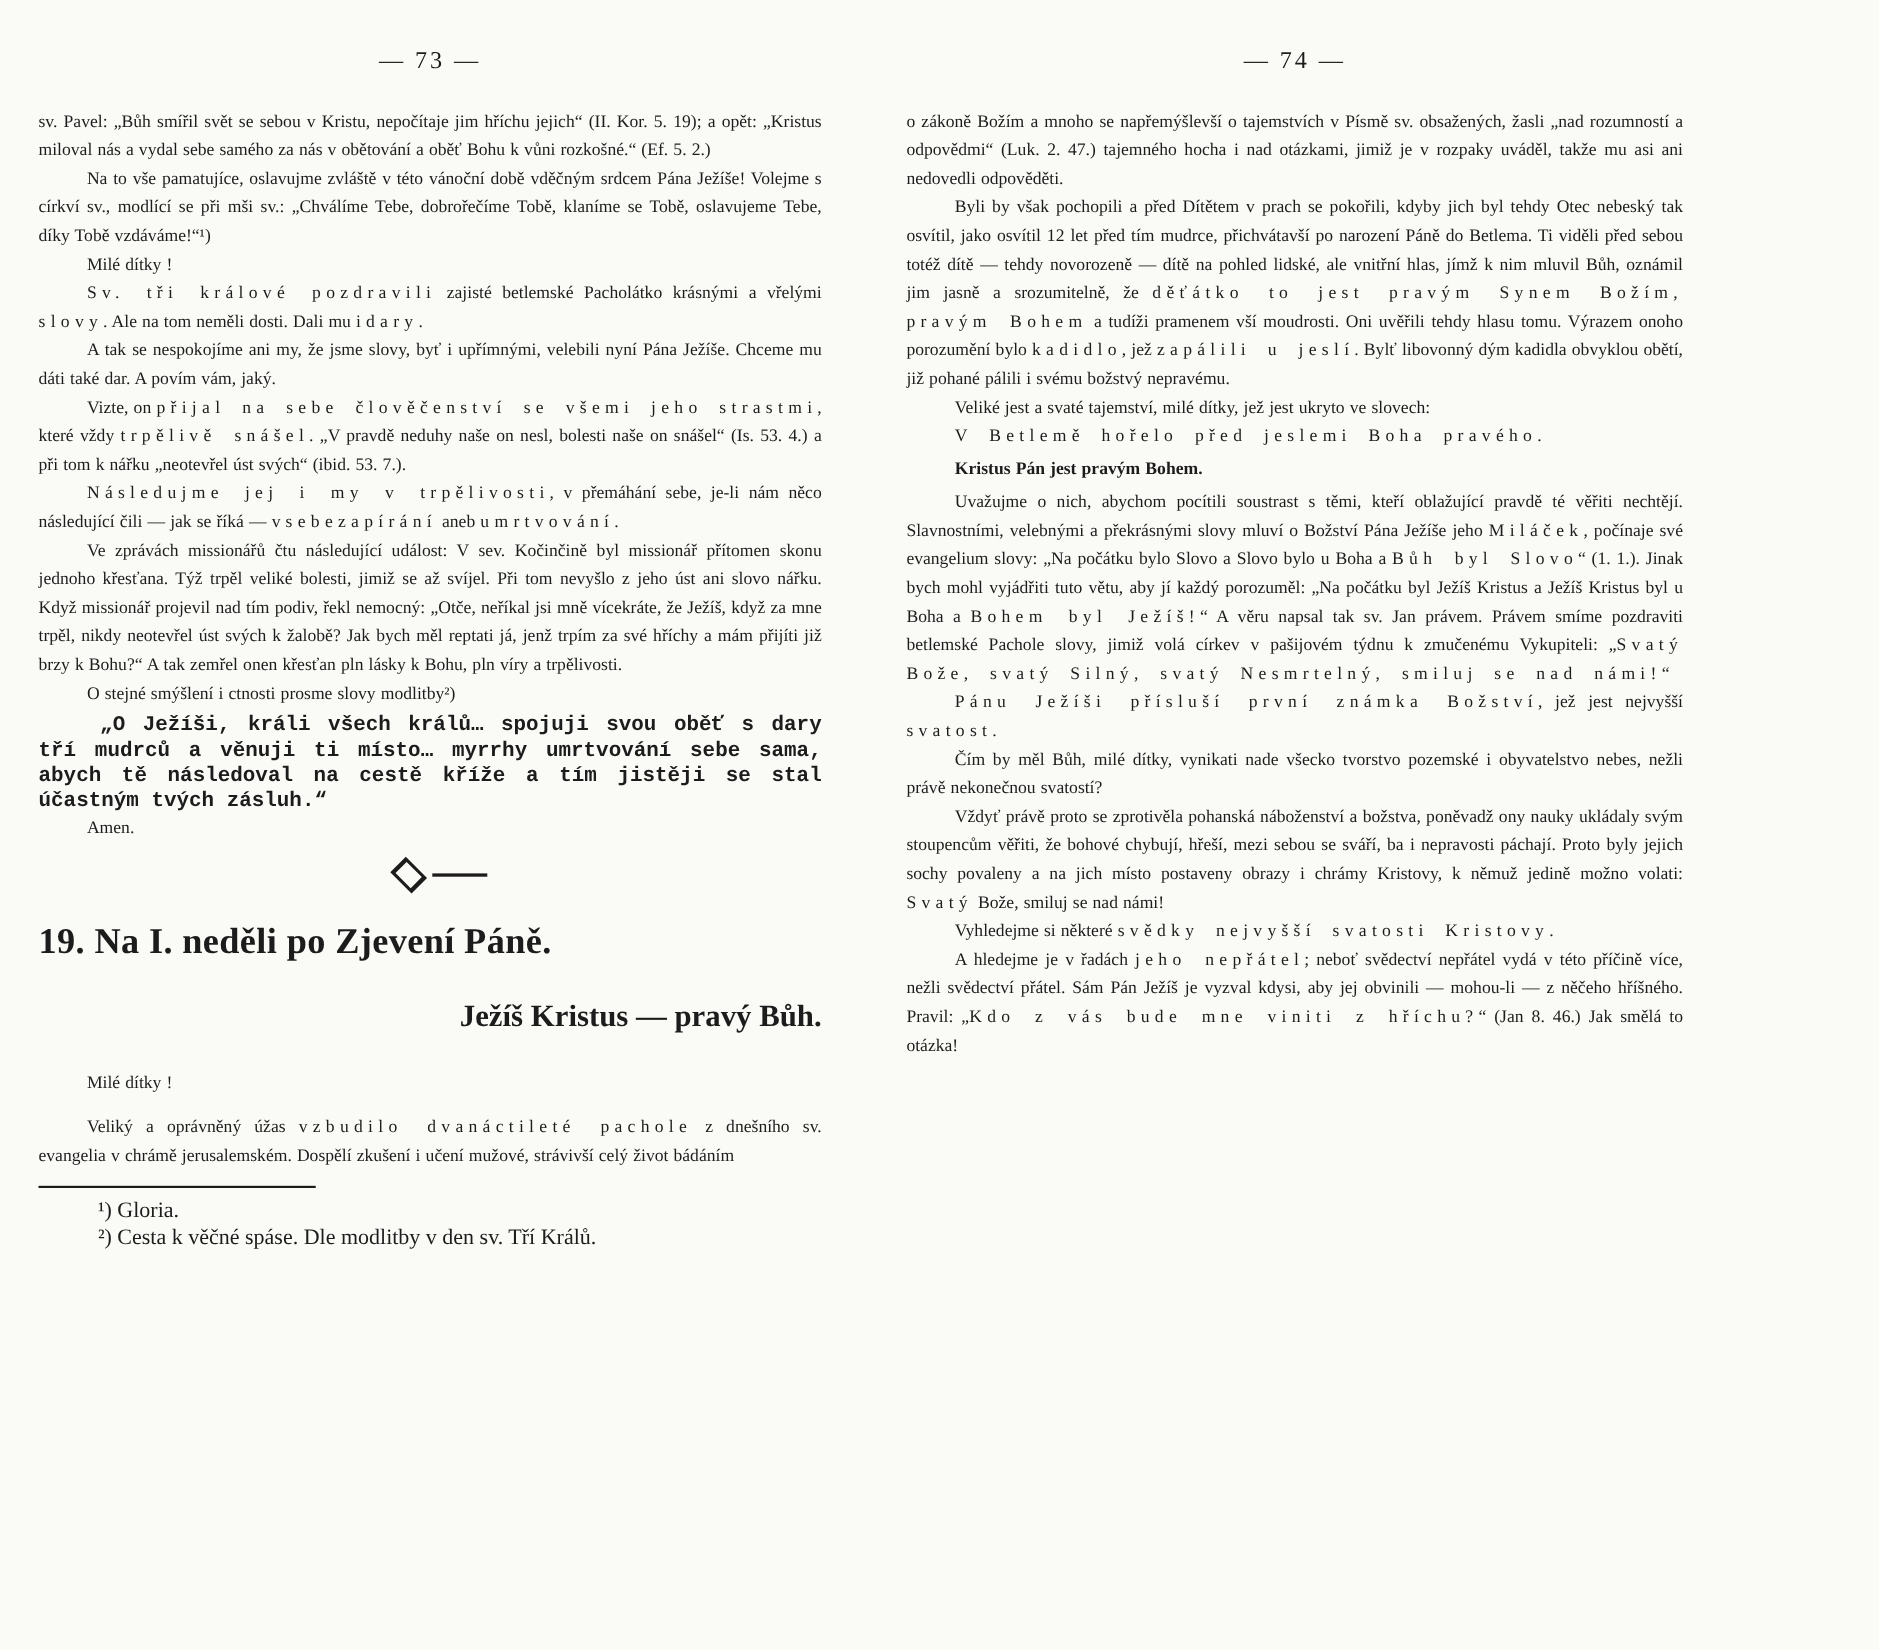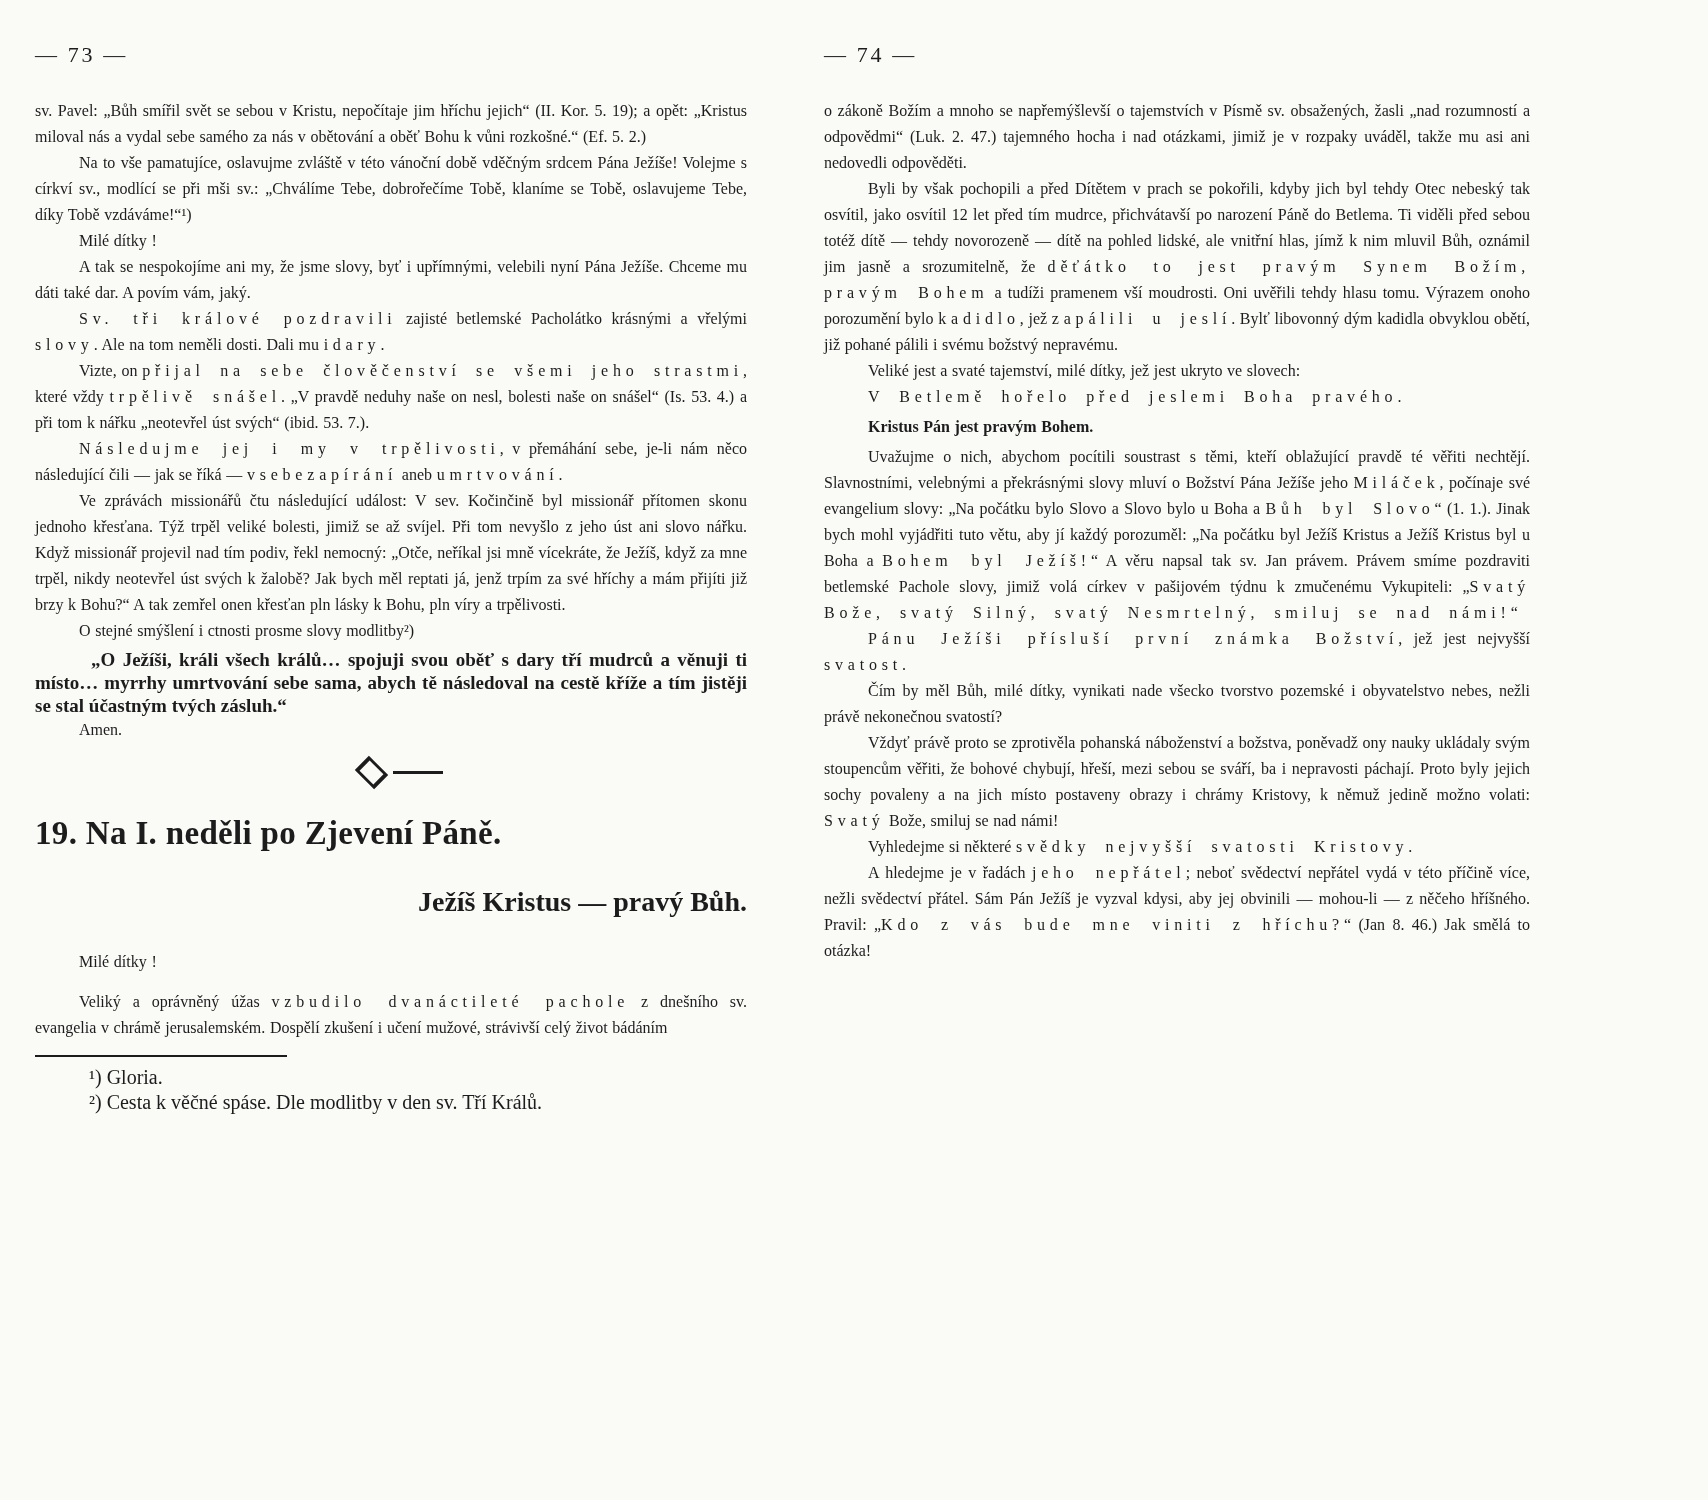--- a/index.html
+++ b/index.html
@@ -6,33 +6,33 @@
   html,body { margin:0; padding:0; background:var(--paper); }
   .sheet {
     position:relative; width:1708px; height:1500px; overflow:hidden;
     background:var(--paper); color:var(--ink);
     font-family:"Liberation Serif","DejaVu Serif",serif;
   }
   .page { position:absolute; top:0; padding-top:42px; }
   .page-left  { left:35px;  width:712px; }
   .page-right { left:824px; width:706px; }
   .pagenum {
-    text-align:left; font-size:22px; letter-spacing:0.12em;
+    text-align:center; font-size:22px; letter-spacing:0.12em;
     margin:0 0 30px 0;
   }
   .content p { margin:0; }
   .body {
     font-size:16px; line-height:26px; text-align:justify;
     word-spacing:0.04em;
   }
   .ind { text-indent:44px; }
   .sp  { letter-spacing:0.30em; word-spacing:0.40em; }
   .small {
     font-size:19px; line-height:23px; text-align:justify;
-    text-indent:56px; font-weight:bold; margin-top:4px !important;
+    text-indent:56px; font-weight:bold; margin-top:4px !important;font-family:Liberation Mono, monospace;
   }
   .h1 {
     font-size:33px; line-height:40px; font-weight:bold; text-align:left;
     margin:22px 0 32px 0 !important; letter-spacing:0.01em;
   }
   .h2 {
     font-size:28px; line-height:34px; font-weight:bold; text-align:right;
     margin:0 0 30px 0 !important;
   }
   .h3 { font-weight:bold; margin:4px 0 4px 0 !important; }
@@ -61,22 +61,22 @@
 </head>
 <body>
 
 <div class="sheet">
   <section class="page page-left">
     <div class="pagenum">— 73 —</div>
     <div class="content">
         <p class="body"><span>sv. Pavel: „Bůh smířil svět se sebou v Kristu, nepočítaje jim hříchu jejich“ (II. Kor. 5. 19); a opět: „Kristus miloval nás a vydal sebe samého za nás v obětování a oběť Bohu k vůni rozkošné.“ (Ef. 5. 2.)</span></p>
         <p class="body ind"><span>Na to vše pamatujíce, oslavujme zvláště v této vánoční době vděčným srdcem Pána Ježíše! Volejme s církví sv., modlící se při mši sv.: „Chválíme Tebe, dobrořečíme Tobě, klaníme se Tobě, oslavujeme Tebe, díky Tobě vzdáváme!“¹)</span></p>
         <p class="body ind"><span>Milé dítky !</span></p>
+        <p class="body ind"><span class="sp">Sv. tři králové pozdravili</span><span> zajisté betlemské Pacholátko krásnými a vřelými </span><span class="sp">slovy</span><span>. Ale na tom neměli dosti. Dali mu i </span><span class="sp">dary</span><span>.</span></p>
         <p class="body ind"><span>A tak se nespokojíme ani my, že jsme slovy, byť i upřímnými, velebili nyní Pána Ježíše. Chceme mu dáti také dar. A povím vám, jaký.</span></p>
-        <p class="body ind"><span class="sp">Sv. tři králové pozdravili</span><span> zajisté betlemské Pacholátko krásnými a vřelými </span><span class="sp">slovy</span><span>. Ale na tom neměli dosti. Dali mu i </span><span class="sp">dary</span><span>.</span></p>
         <p class="body ind"><span>Vizte, on </span><span class="sp">přijal na sebe člověčenství se všemi jeho strastmi</span><span>, které vždy </span><span class="sp">trpělivě snášel</span><span>. „V pravdě neduhy naše on nesl, bolesti naše on snášel“ (Is. 53. 4.) a při tom k nářku „neotevřel úst svých“ (ibid. 53. 7.).</span></p>
         <p class="body ind"><span class="sp">Následujme jej i my v trpělivosti</span><span>, v přemáhání sebe, je-li nám něco následující čili — jak se říká — v </span><span class="sp">sebezapírání</span><span> aneb </span><span class="sp">umrtvování</span><span>.</span></p>
         <p class="body ind"><span>Ve zprávách missionářů čtu následující událost: V sev. Kočinčině byl missionář přítomen skonu jednoho křesťana. Týž trpěl veliké bolesti, jimiž se až svíjel. Při tom nevyšlo z jeho úst ani slovo nářku. Když missionář projevil nad tím podiv, řekl nemocný: „Otče, neříkal jsi mně vícekráte, že Ježíš, když za mne trpěl, nikdy neotevřel úst svých k žalobě? Jak bych měl reptati já, jenž trpím za své hříchy a mám přijíti již brzy k Bohu?“ A tak zemřel onen křesťan pln lásky k Bohu, pln víry a trpělivosti.</span></p>
         <p class="body ind"><span>O stejné smýšlení i ctnosti prosme slovy modlitby²)</span></p>
         <p class="small"><span>„O Ježíši, králi všech králů… spojuji svou oběť s dary tří mudrců a věnuji ti místo… myrrhy umrtvování sebe sama, abych tě následoval na cestě kříže a tím jistěji se stal účastným tvých zásluh.“</span></p>
         <p class="body ind gap-b"><span>Amen.</span></p>
         <p class="ornament"><span class="orn"></span></p>
         <p class="h1"><span>19. Na I. neděli po Zjevení Páně.</span></p>
         <p class="h2"><span>Ježíš Kristus — pravý Bůh.</span></p>
         <p class="body ind gap-b"><span>Milé dítky !</span></p>

